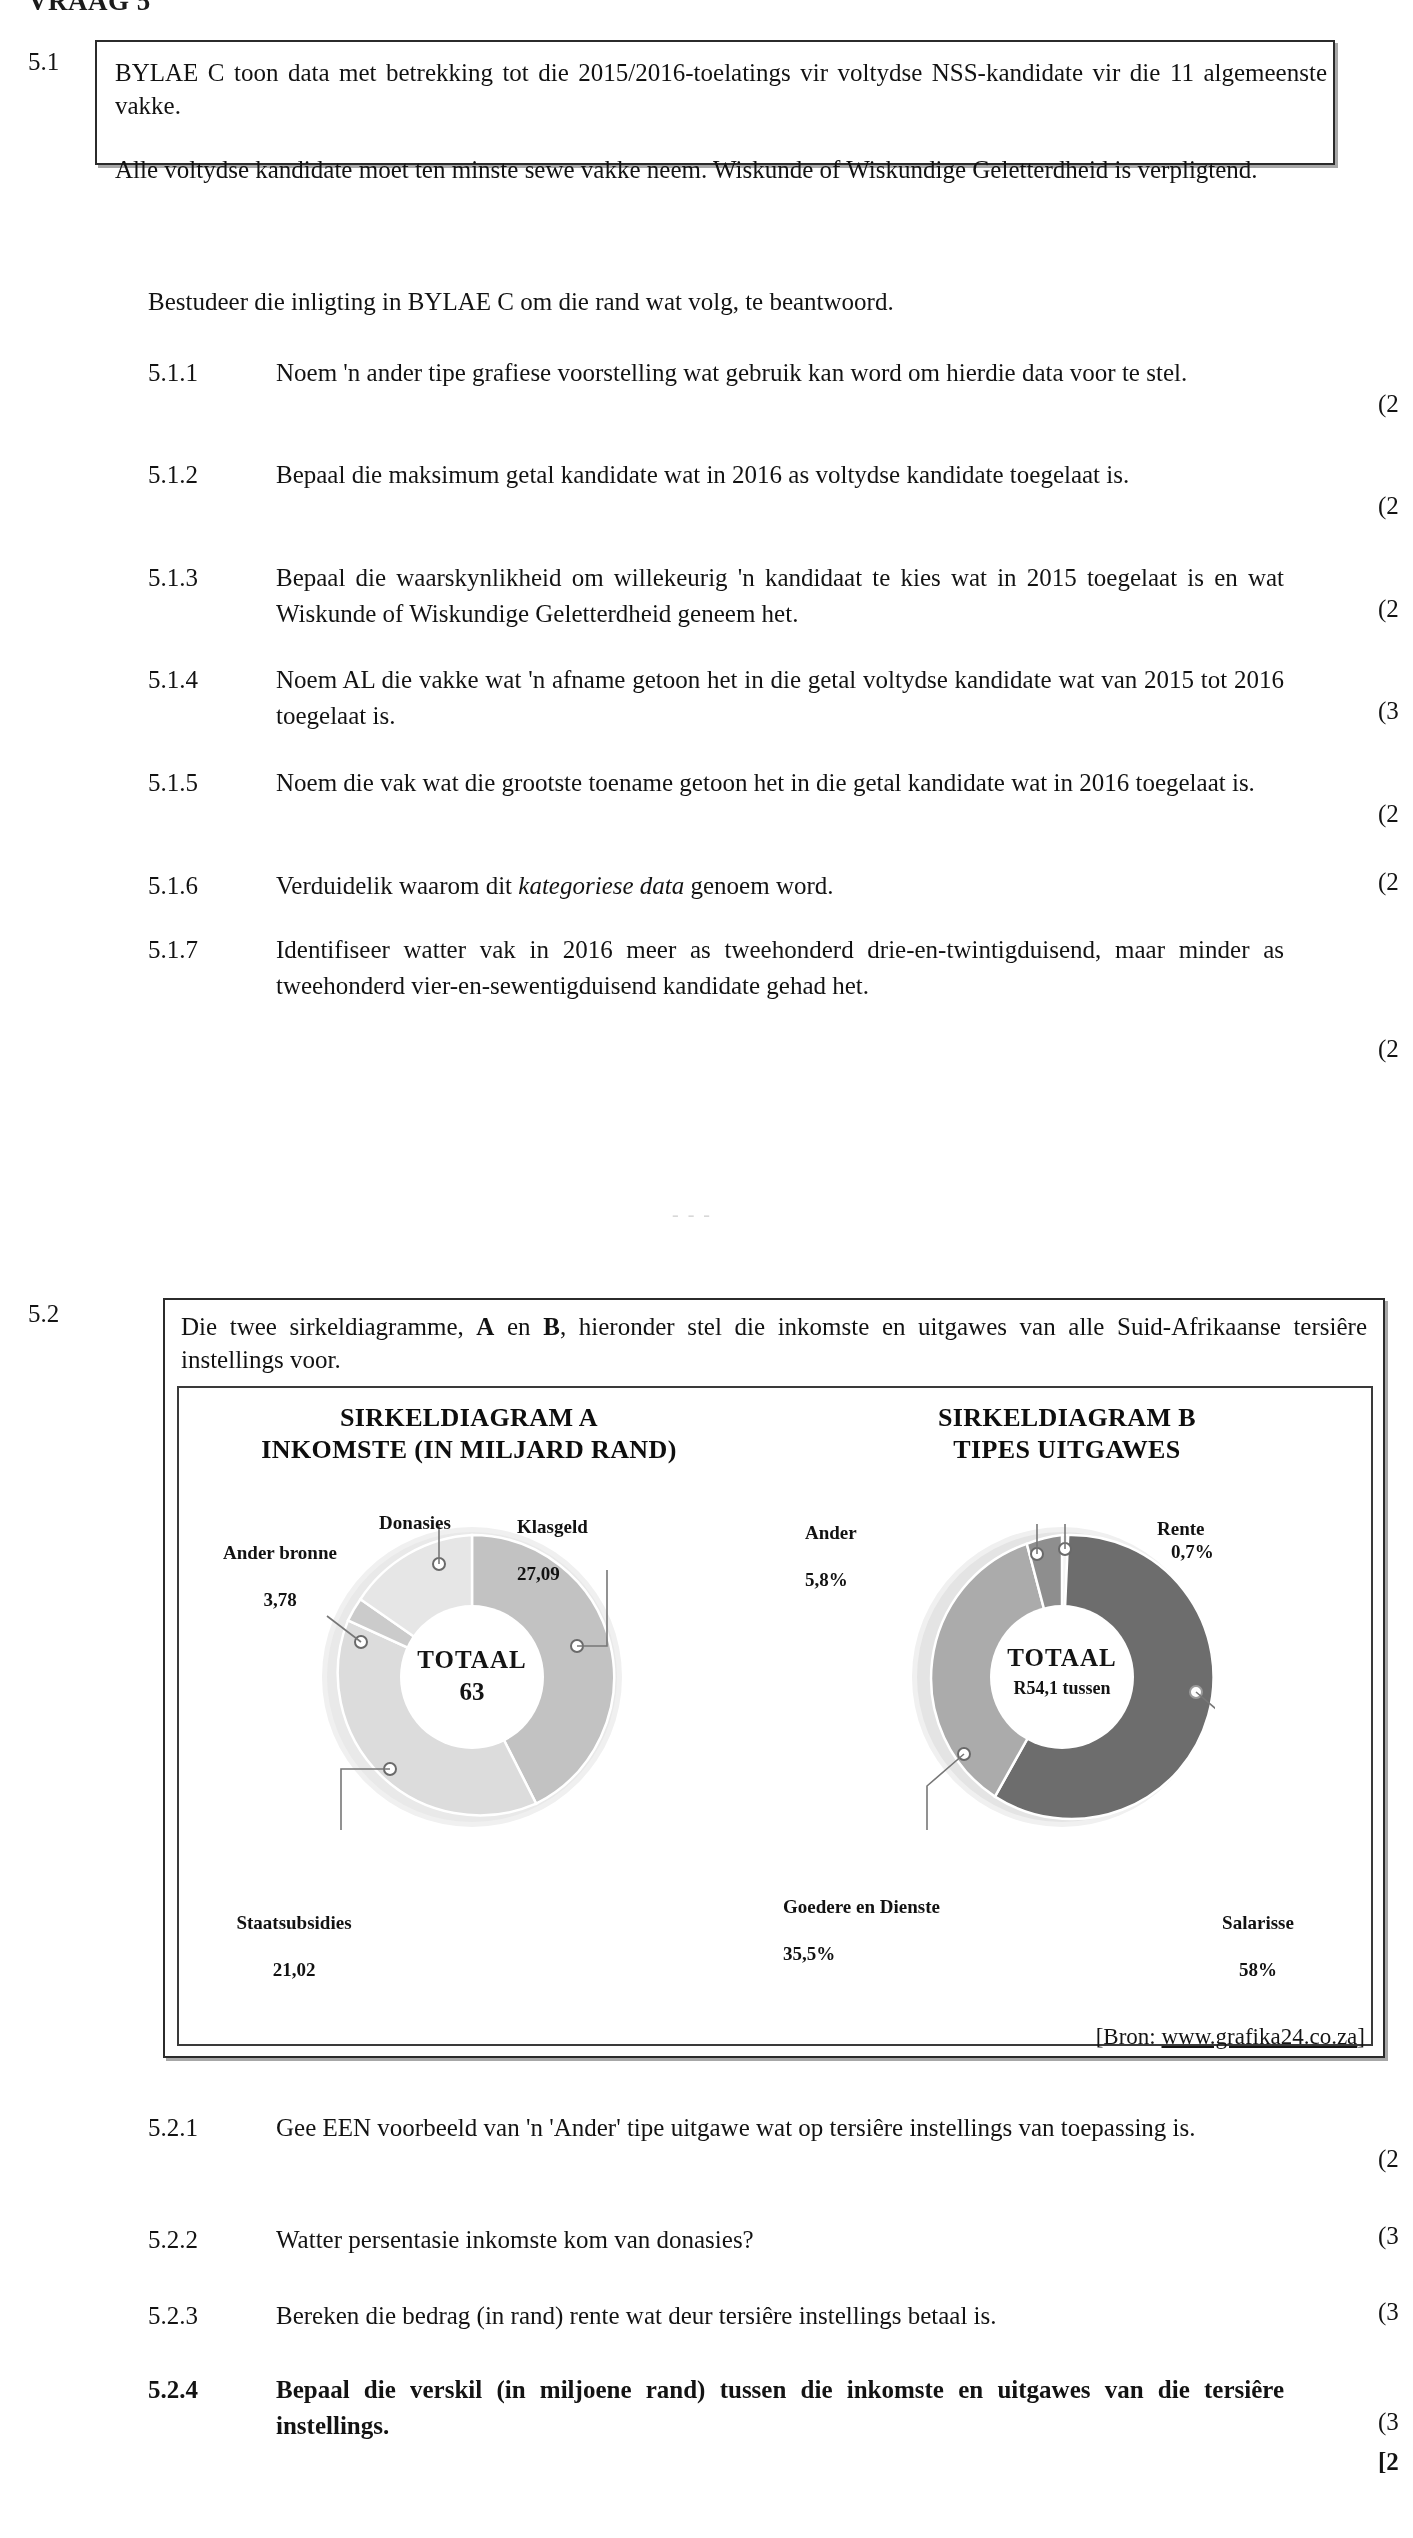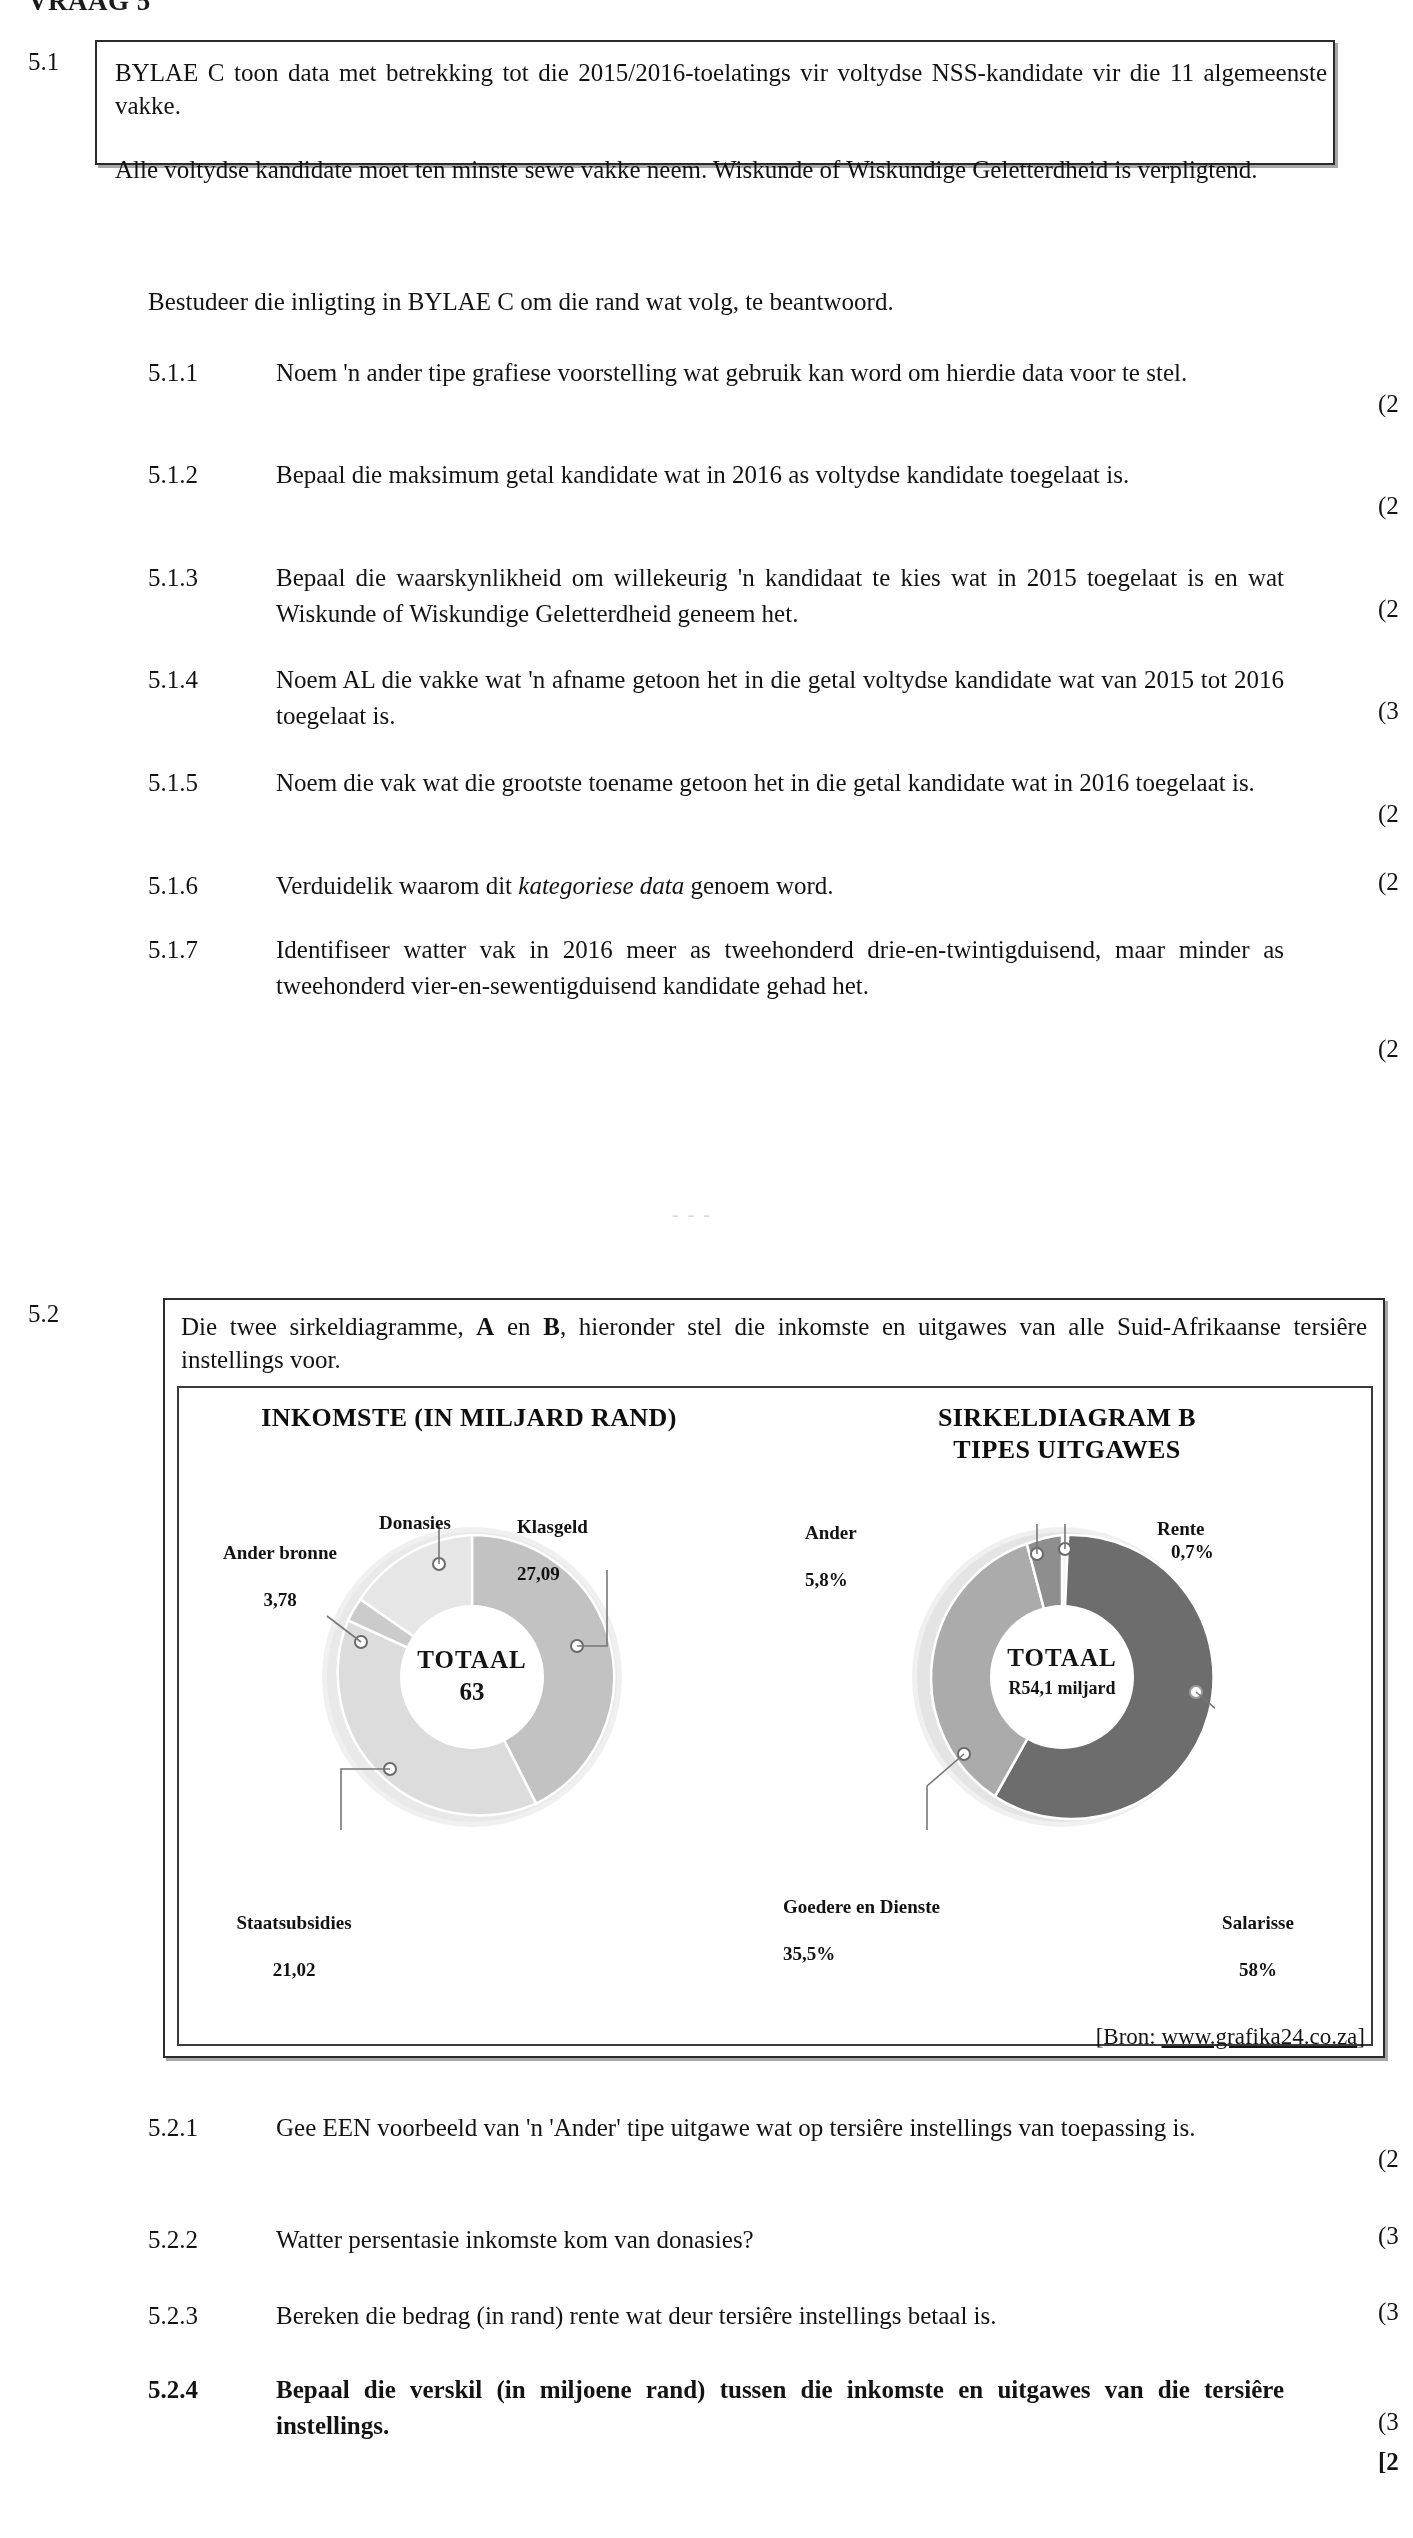--- a/index.html
+++ b/index.html
@@ -255,20 +255,21 @@
 
   <div class="chart-intro">
     <span id="chart-intro-run">Die twee sirkeldiagramme, <b>A</b> en <b>B</b>, hieronder stel die inkomste en uitgawes van alle Suid-Afrikaanse tersiêre instellings voor.</span>
   </div>
 
   <div class="chart-frame">
 
     <div class="chart-half" style="left:0px; width:580px;">
 
       <div class="chart-title" style="top:14px;">
+        <div>SIRKELDIAGRAM A</div>
         <div>INKOMSTE (IN MILJARD RAND)</div>
       </div>
 
       <div class="donut-wrap" style="left:140px; top:136px; width:306px; height:306px;">
         <svg width="306" height="306" viewBox="0 0 306 306" aria-hidden="true">
 
           <circle cx="153" cy="153" r="150" fill="#f0f0f0"></circle>
           <circle cx="153" cy="153" r="145" fill="#e9e9e9"></circle>
 
           <path d="M153,153 L153,11 A142,142 0 0,1 217.2,279.7 Z" fill="#c2c2c2" stroke="#ffffff" stroke-width="2.5"></path>
@@ -344,21 +345,21 @@
           <circle cx="287" cy="168" r="6" fill="#ffffff" stroke="#9a9a9a" stroke-width="2"></circle>
           <circle cx="55" cy="230" r="6" fill="#ffffff" stroke="#6a6a6a" stroke-width="2"></circle>
 
           <path d="M156,25 L156,-14 L300,-14" stroke="#777" stroke-width="1.6" fill="none"></path>
           <path d="M128,30 L128,-2 L36,-2" stroke="#777" stroke-width="1.6" fill="none"></path>
           <path d="M287,168 L320,196 L320,316" stroke="#777" stroke-width="1.6" fill="none"></path>
           <path d="M55,230 L18,262 L18,322" stroke="#777" stroke-width="1.6" fill="none"></path>
         </svg>
         <div class="donut-center" style="top:120px;">
           <div class="l1">TOTAAL</div>
-          <div class="l2 small">R54,1 miljard</div>
+          <div class="l2 small">R54,1 tussen</div>
         </div>
       </div>
 
       <div class="callout l" style="left:398px; top:106px; width:210px;">
         <span>Rente</span>
         <span style="display:inline-block;width:14px;"></span><span>0,7%</span>
       </div>
 
       <div class="callout l" style="left:46px; top:110px; width:140px;">
         <div>Ander</div>

